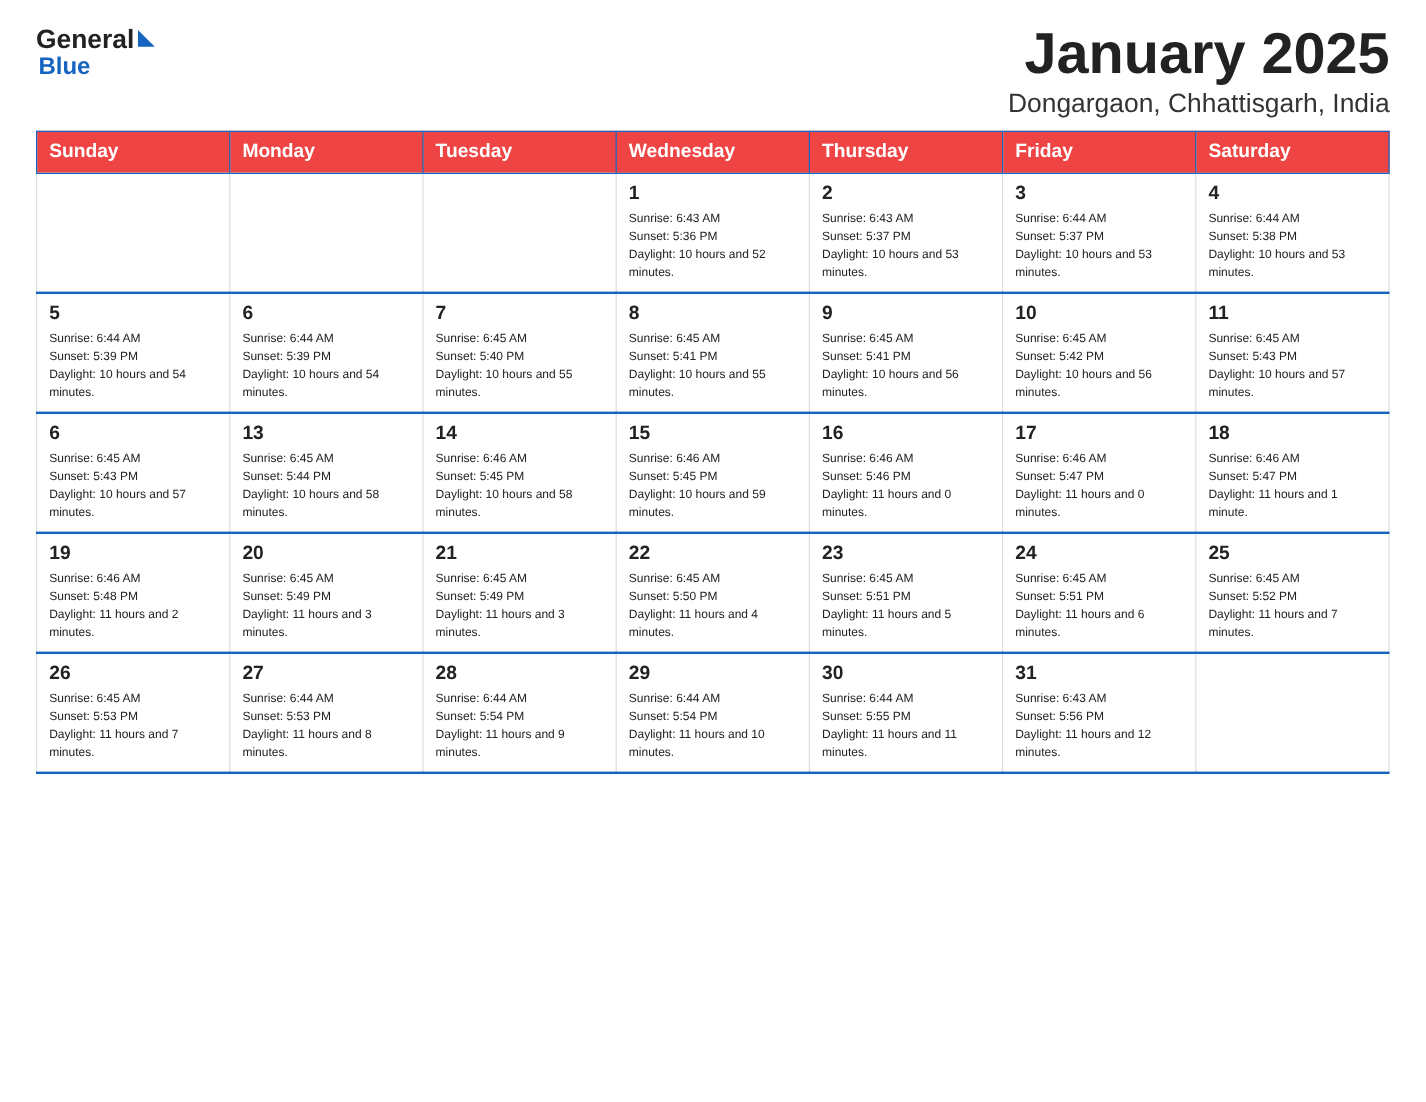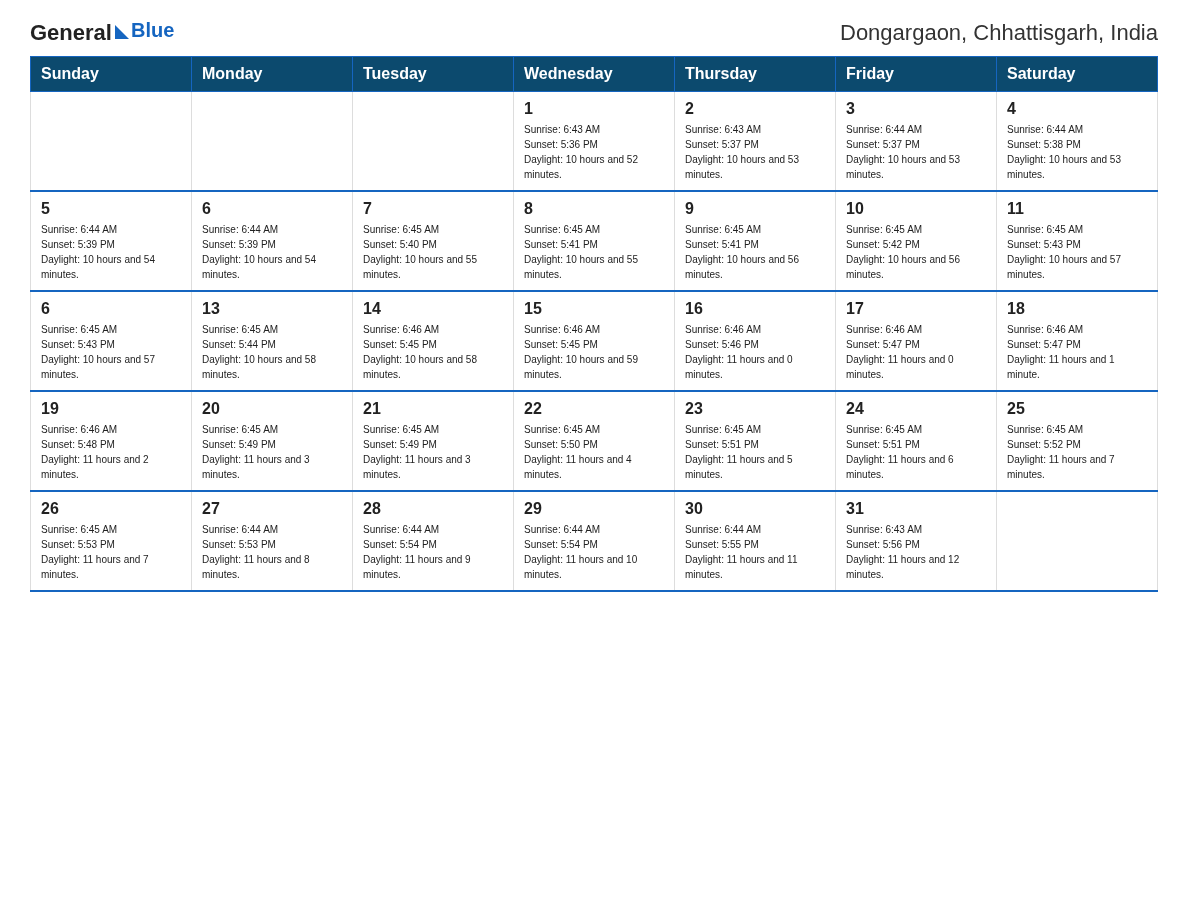--- a/index.html
+++ b/index.html
@@ -36,21 +36,21 @@
       font-weight: normal;
       color: #333;
       margin-top: 0;
     }
     .calendar {
       width: 100%;
       border-collapse: collapse;
       margin-top: 10px;
     }
     .calendar thead tr {
-      background: #0c4a6e;
+      background: #ef4444;
     }
     .calendar thead th {
       color: #fff;
       font-size: 16px;
       font-weight: 600;
       padding: 8px 10px;
       text-align: left;
       border: 1px solid #1565c0;
     }
     .calendar tbody tr {
@@ -76,21 +76,21 @@
     .calendar tbody td .day-info {
       font-size: 10px;
       line-height: 1.5;
       color: #222;
     }
     .calendar tbody td.empty {
       background: #fff;
     }
     .logo-wrapper {
       display: flex;
-      flex-direction: row;
+      flex-direction: column;
       align-items: flex-start;
     }
     .logo-line1 {
       display: flex;
       align-items: center;
     }
     .logo-line2 {
       margin-left: 2px;
       font-size: 20px;
       font-weight: bold;
@@ -114,20 +114,21 @@
 
 <div class="header">
   <div class="logo-wrapper">
     <div class="logo-line1">
       <span class="logo-text-general">General</span>
       <span class="arrow-shape"></span>
     </div>
     <div class="logo-line2">Blue</div>
   </div>
   <div class="title-block">
+    <h1>January 2025</h1>
     <h2>Dongargaon, Chhattisgarh, India</h2>
   </div>
 </div>
 
 <table class="calendar">
   <thead>
     <tr>
     <th>Sunday</th>
         <th>Monday</th>
         <th>Tuesday</th>

